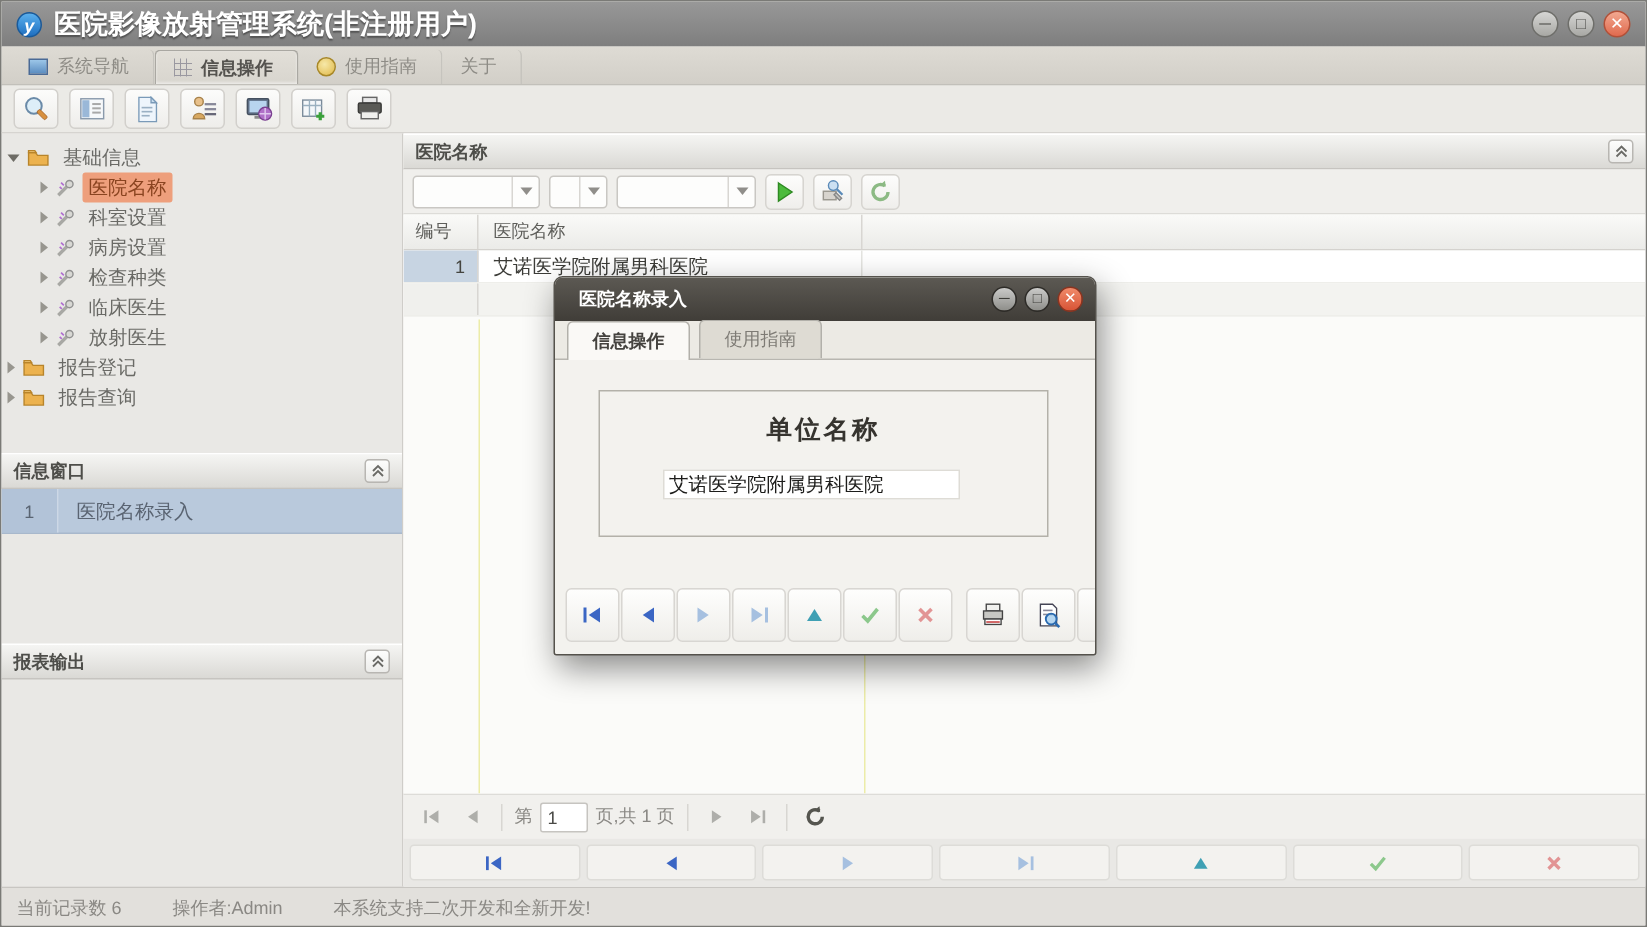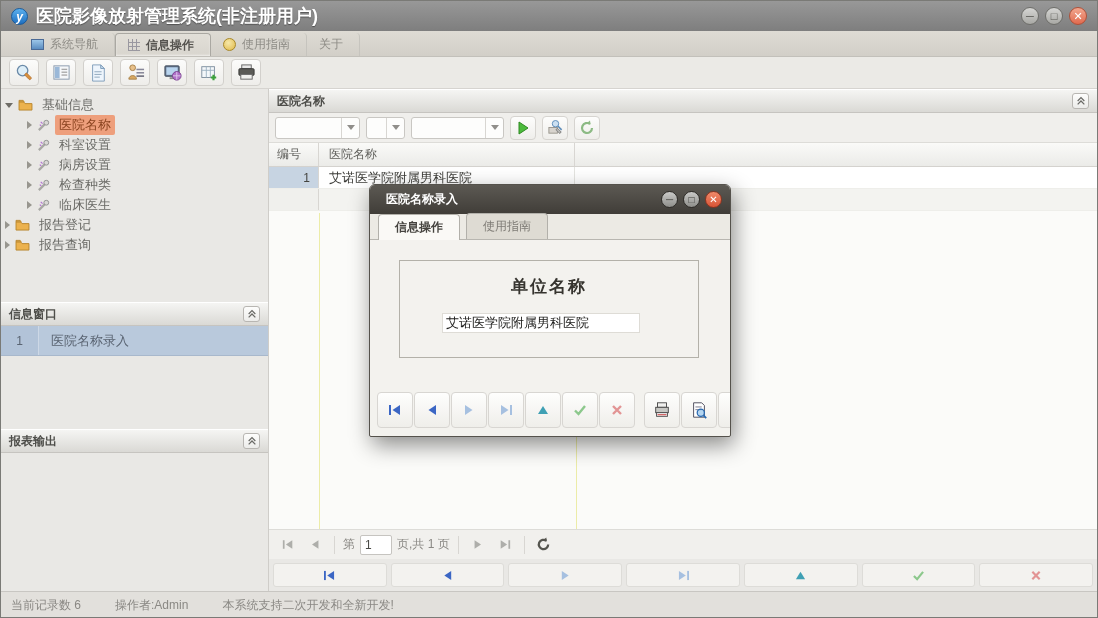--- a/index.html
+++ b/index.html
@@ -9,21 +9,21 @@
 
   
   .titlebar { height:30px; background:linear-gradient(#989898,#7e7e7e); display:flex; align-items:center; padding:0 10px; }
   .app-icon { width:17px; height:17px; border-radius:50%; background:linear-gradient(#5ab0ee,#1f6fc0); color:#fff; font-weight:bold; font-style:italic; font-size:12px; text-align:center; line-height:16px; margin-right:8px; border:1px solid #1a5a9a; }
   .titlebar .title { color:#fff; font-weight:bold; font-size:18px; text-shadow:0 1px 1px rgba(0,0,0,.4); }
   .win-controls { margin-left:auto; display:flex; gap:6px; }
   .wbtn { width:18px; height:18px; border-radius:50%; border:1px solid #6e6e6a; background:linear-gradient(#d6d6d4,#a8a8a4); color:#565652; font-size:11px; line-height:16px; text-align:center; font-weight:bold; cursor:pointer; }
   .wbtn.close { background:linear-gradient(#f2a890,#e06a4e); border-color:#b05038; color:#fff; }
 
   
-  .tabbar { height:26px; background:linear-gradient(#dedbd4,#d2cfc8); display:flex; align-items:flex-end; padding:0 18px; border-bottom:1px solid #c2c0ba; }
+  .tabbar { height:26px; background:linear-gradient(#dedbd4,#d2cfc8); display:flex; align-items:flex-end; padding:0 6px; border-bottom:1px solid #c2c0ba; }
   .mtab { display:flex; align-items:center; gap:6px; padding:4px 16px 4px 12px; color:#8e8c86; border-radius:4px 4px 0 0; border-right:1px solid #c6c4be; cursor:pointer; height:23px; }
   .mtab.active { background:linear-gradient(#e2dfd8,#d8d5ce); border:1px solid #aaa8a2; border-bottom:none; color:#55534f; font-weight:bold; box-shadow:0 -1px 2px rgba(255,255,255,.6) inset; }
   .ic-bluesq { width:13px; height:11px; background:linear-gradient(#9cc6e8,#5a8cc0); border:1px solid #4a6a96; }
   .ic-grid { width:12px; height:12px; background:
       repeating-linear-gradient(90deg,#9a98a0 0 1px,transparent 1px 4px),
       repeating-linear-gradient(0deg,#9a98a0 0 1px,transparent 1px 4px); }
   .ic-coin { width:13px; height:13px; border-radius:50%; background:radial-gradient(circle at 40% 35%,#f6e8a8,#e0b848); border:1px solid #a88828; }
 
   
   .toolbar { height:32px; background:#ebeae6; display:flex; align-items:center; gap:7px; padding:0 8px; border-bottom:1px solid #d6d4d0; }
@@ -255,20 +255,29 @@
           <span class="lbl">检查种类</span>
         </div>
         <div class="tnode ind1">
           <i class="arr r"></i>
           <svg width="13" height="13" viewBox="0 0 14 14">
               <path d="M2 12 L9 5" stroke="#a8a8a4" stroke-width="2.4"></path>
               <circle cx="10" cy="4" r="2.6" fill="#d8d8d4" stroke="#909090"></circle>
               <path d="M4 3 l2 2 M3 6 l1.5 1.5" stroke="#b070d0" stroke-width="1.2"></path>
             </svg>
           <span class="lbl">临床医生</span>
+        </div>
+        <div class="tnode ind1">
+          <i class="arr r"></i>
+          <svg width="13" height="13" viewBox="0 0 14 14">
+              <path d="M2 12 L9 5" stroke="#a8a8a4" stroke-width="2.4"></path>
+              <circle cx="10" cy="4" r="2.6" fill="#d8d8d4" stroke="#909090"></circle>
+              <path d="M4 3 l2 2 M3 6 l1.5 1.5" stroke="#b070d0" stroke-width="1.2"></path>
+            </svg>
+          <span class="lbl">放射医生</span>
         </div>
         <div class="tnode">
           <i class="arr r"></i>
           <svg width="15" height="12" viewBox="0 0 16 13">
               <path d="M1 3 h5 l1.5 2 H15 v7 H1z" fill="#ecb24e" stroke="#b8842a"></path>
               <path d="M1 3 v-1.5 h4.5 l1 1.5z" fill="#f2c878" stroke="#b8842a"></path>
             </svg>
           <span class="lbl">报告登记</span>
         </div>
         <div class="tnode">

